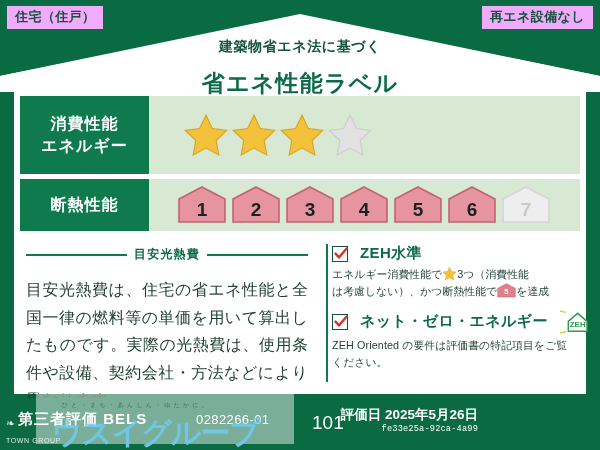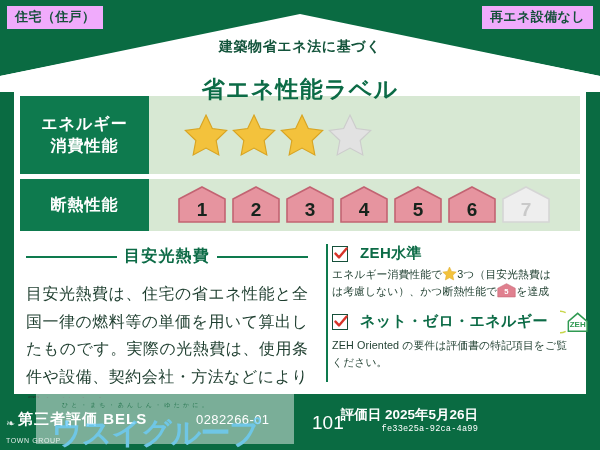--- a/index.html
+++ b/index.html
@@ -29,21 +29,21 @@
     border:1.5px solid #0a6b42; color:#15503a;
     font-weight:bold; font-size:13px; letter-spacing:.4px;
     padding:4px 8px; line-height:1.15; z-index:6; white-space:nowrap;
   }
   .badge-left { left:6px; }
   .badge-right { right:6px; }
 
   
   .title-block { position:absolute; left:0; top:38px; width:600px; text-align:center; z-index:5; }
   .title-sub { font-size:14px; font-weight:bold; color:#13543b; letter-spacing:.6px; }
-  .title-main { font-size:23px; font-weight:bold; color:#0c6b46; letter-spacing:1.2px; margin-top:18px; }
+  .title-main { font-size:23px; font-weight:bold; color:#0c6b46; letter-spacing:1.2px; margin-top:12px; }
 
   
   .card {
     position:absolute; left:14px; top:92px; width:572px; height:302px;
     background:#ffffff; z-index:4;
   }
 
   
   .perf-row { display:flex; align-items:stretch; height:78px; margin:4px 6px 0 6px; }
   .perf-row.second { height:52px; margin-top:5px; }
@@ -68,21 +68,21 @@
   .hbadge-sm { width:19px; height:15px; display:inline-block; vertical-align:-3px; }
 
   
   .lower { position:absolute; left:0; top:146px; width:572px; height:156px; display:flex; }
   .lower-left { width:304px; padding:6px 10px 0 12px; position:relative; }
   .divider-v { position:absolute; left:312px; top:6px; width:2px; height:138px; background:#0e7a4e; }
   .lower-right { width:268px; padding:6px 10px 0 14px; }
 
   .cost-head { display:flex; align-items:center; gap:7px; margin-top:2px; }
   .cost-head .rule { flex:1; height:2px; background:#0e7a4e; }
-  .cost-head .txt { font-size:16px; font-weight:bold; color:#0c6b46; letter-spacing:1.2px; white-space:nowrap; }
+  .cost-head .txt { font-size:12px; font-weight:bold; color:#0c6b46; letter-spacing:1.2px; white-space:nowrap; }
   .cost-amount {
     text-align:center; color:#d7342a; font-weight:bold;
     font-size:30px; letter-spacing:.5px; margin-top:7px;
   }
   .cost-note {
     font-size:16px; color:#1d3d2e; line-height:1.72; margin-top:13px;
     letter-spacing:.1px; text-align:justify;
   }
 
   .zeh-item { margin-bottom:9px; }
@@ -138,22 +138,22 @@
 
   <div class="title-block">
     <div class="title-sub">建築物省エネ法に基づく</div>
     <div class="title-main">省エネ性能ラベル</div>
   </div>
 
   <div class="card">
 
     <div class="perf-row">
       <div class="perf-label">
+        <span>消費性能</span>
         <span>エネルギー</span>
-        <span>消費性能</span>
       </div>
       <div class="perf-value" id="stars-holder">
           <svg class="star" viewBox="0 0 24 24">
             <path d="M12 1.6 L15.3 8.6 L22.8 9.6 L17.3 14.9 L18.7 22.4 L12 18.8 L5.3 22.4 L6.7 14.9 L1.2 9.6 L8.7 8.6 Z" fill="#f3c23c" stroke="#d8a422" stroke-width="0.6"></path>
           </svg>
           <svg class="star" viewBox="0 0 24 24">
             <path d="M12 1.6 L15.3 8.6 L22.8 9.6 L17.3 14.9 L18.7 22.4 L12 18.8 L5.3 22.4 L6.7 14.9 L1.2 9.6 L8.7 8.6 Z" fill="#f3c23c" stroke="#d8a422" stroke-width="0.6"></path>
           </svg>
           <svg class="star" viewBox="0 0 24 24">
             <path d="M12 1.6 L15.3 8.6 L22.8 9.6 L17.3 14.9 L18.7 22.4 L12 18.8 L5.3 22.4 L6.7 14.9 L1.2 9.6 L8.7 8.6 Z" fill="#f3c23c" stroke="#d8a422" stroke-width="0.6"></path>
@@ -217,21 +217,21 @@
             <span class="chk">
               <svg width="14" height="14" viewBox="0 0 14 14">
                 <path d="M1.5 6.6 L5 10.4 L12.6 1.4" stroke="#d7342a" stroke-width="2.4" fill="none" stroke-linecap="round" stroke-linejoin="round"></path>
               </svg>
             </span>
             <span class="zeh-title">ZEH水準</span>
           </div>
           <div class="zeh-body">
             <span>エネルギー消費性能で</span><svg class="star-sm" viewBox="0 0 24 24">
                 <path d="M12 1.6 L15.3 8.6 L22.8 9.6 L17.3 14.9 L18.7 22.4 L12 18.8 L5.3 22.4 L6.7 14.9 L1.2 9.6 L8.7 8.6 Z" fill="#f3c23c" stroke="#d8a422" stroke-width="0.7"></path>
-              </svg><span>3つ（目安光熱費は</span><br><span>は考慮しない）、かつ断熱性能で</span><svg class="hbadge-sm" viewBox="0 0 50 38">
+              </svg><span>3つ（消費性能</span><br><span>は考慮しない）、かつ断熱性能で</span><svg class="hbadge-sm" viewBox="0 0 50 38">
                 <path d="M25 1 L48 13 L48 36 L2 36 L2 13 Z" fill="#e0808f" stroke="#c26372" stroke-width="1.5"></path>
                 <text x="25" y="29" font-size="20" font-weight="bold" fill="#ffffff" text-anchor="middle" font-family="Liberation Sans, sans-serif">5</text>
               </svg><span>を達成</span>
           </div>
         </div>
 
         <div class="zeh-item">
           <div class="zeh-head">
             <span class="chk">
               <svg width="14" height="14" viewBox="0 0 14 14">

